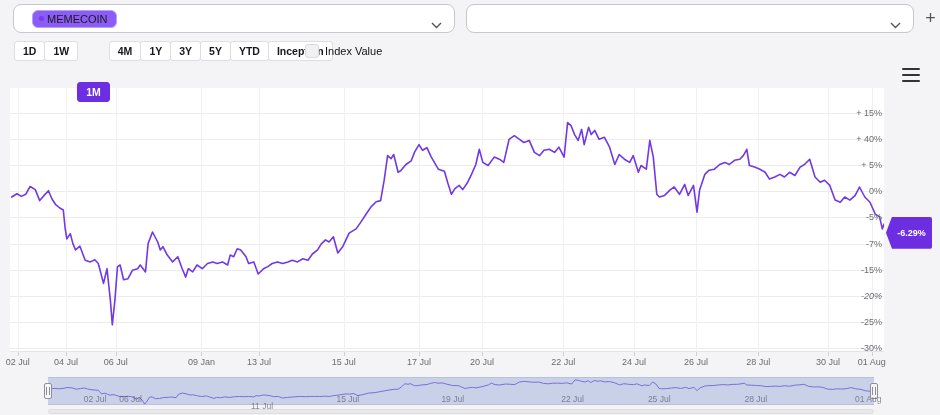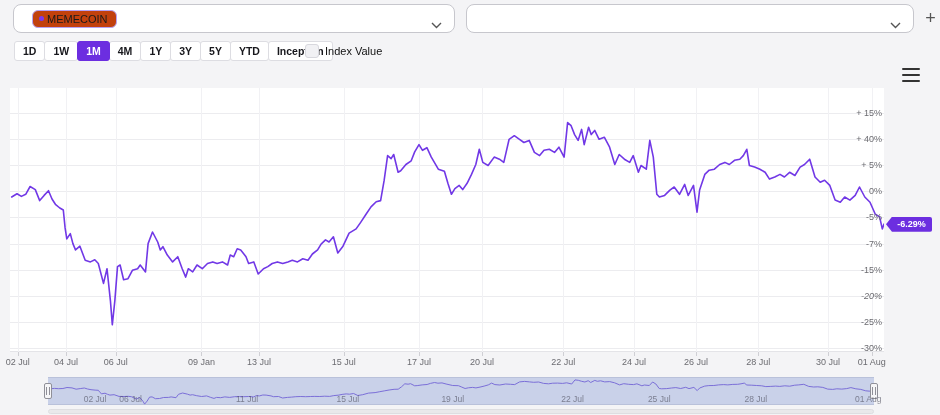--- a/index.html
+++ b/index.html
@@ -4,41 +4,41 @@
 <style>
   * { margin:0; padding:0; box-sizing:border-box; }
   html,body { width:940px; height:415px; }
   body { background:#f4f4f6; font-family:"Liberation Sans", sans-serif; position:relative; overflow:hidden; color:#1a1a1a; }
 
   
   .select { position:absolute; top:4px; height:29px; background:#fff; border:1px solid #c7c7cd; border-radius:8px; display:flex; align-items:center; }
   #series-select { left:13px; width:442px; }
   #compare-select { left:466px; width:448px; }
   .chev { position:absolute; right:12px; top:10px; }
-  .chip { display:inline-flex; align-items:center; margin-left:18px; border:1px solid #b6a2f2; border-radius:6px; background:#c2410c; padding:2px 8px 2px 6px; font-size:11px; }
+  .chip { display:inline-flex; align-items:center; margin-left:18px; border:1px solid #b6a2f2; border-radius:6px; background:#8b5cf6; padding:2px 8px 2px 6px; font-size:11px; }
   .chip .dot { width:5px; height:5px; border-radius:50%; background:#7c3aed; margin-right:3px; display:inline-block; }
   #add-btn { position:absolute; left:921px; top:6px; width:19px; height:24px; font-size:18px; font-weight:300; color:#555; display:flex; align-items:center; justify-content:center; cursor:pointer; }
 
   
   #range-toolbar { position:absolute; left:14px; top:41px; display:flex;text-align:center; }
   .rbtn { height:20px; padding:0 8px; display:inline-flex; align-items:center; justify-content:center; background:#fff; border:1px solid #dddde2; font-size:10.5px; font-weight:600; color:#17171c; margin-left:-1px; cursor:pointer; border-radius:3px; }
   .rbtn:first-child { margin-left:0; }
-  .rbtn.active { background:#6c2ee0; border-color:#6c2ee0; color:#fff; z-index:1; }
+  .rbtn.active { background:#6c2ee0; border-color:#6c2ee0; color:#fff; z-index:1;margin-top:41px; }
   #index-checkbox { position:absolute; left:305px; top:44px; width:14px; height:14px; background:#f1f1f4; border:1px solid #d8d8de; border-radius:3px; cursor:pointer; }
   #index-label { position:absolute; left:325px; top:45px; font-size:11px; color:#111; }
 
   
   #plot { position:absolute; left:10px; top:88px; width:874px; height:264px; background:#fff; border-bottom:1px solid #e4e4e8; }
   .hgrid { position:absolute; left:0; width:874px; height:1px; background:#ececef; }
   .vgrid { position:absolute; top:0; width:1px; height:264px; background:#f1f1f4; }
   #plot svg { position:absolute; left:0; top:0; }
   .ylab { position:absolute; left:848px; width:34px; text-align:right; font-size:9px; color:#6b6b70; }
   .xlab { position:absolute; top:357px; font-size:9px; color:#6b6b70; white-space:nowrap; transform:translateX(-50%); }
   .xtick { position:absolute; top:352px; width:1px; height:4px; background:#cfcfd4; }
-  #badge { position:absolute; left:886px; width:46px; height:15px; background:#6c2ee0; color:#fff; font-size:9px; font-weight:700; display:flex; align-items:center; justify-content:center; padding-left:5px; clip-path:polygon(0 50%, 13% 0, 100% 0, 100% 100%, 13% 100%); border-radius:2px; }
+  #badge { position:absolute; left:886px; width:46px; height:32px; background:#6c2ee0; color:#fff; font-size:9px; font-weight:700; display:flex; align-items:center; justify-content:center; padding-left:5px; clip-path:polygon(0 50%, 13% 0, 100% 0, 100% 100%, 13% 100%); border-radius:2px; }
   #menu-btn { position:absolute; left:902px; top:68px; width:18px; height:14px; display:flex; flex-direction:column; justify-content:space-between; cursor:pointer; }
   #menu-btn i { display:block; height:2px; background:#333; border-radius:1px; }
 
   
   #navigator { position:absolute; left:48px; top:377px; width:826px; height:28px; background:rgba(193,202,230,0.85); border-top:1px solid #b9c1da; border-bottom:1px solid #b9c1da; }
   #navigator svg { position:absolute; left:0; top:0; }
   .navlab { position:absolute; top:16px; font-size:8.5px; color:rgba(70,70,85,0.6); transform:translateX(-50%); white-space:nowrap; }
   .handle { position:absolute; top:5px; width:8px; height:16px; background:#f5f5f7; border:1px solid #8f8f98; border-radius:2px; display:flex; justify-content:center; gap:2px; align-items:center; cursor:ew-resize; }
   .handle i { display:block; width:1px; height:8px; background:#8f8f98; }
   #scrollbar { position:absolute; left:48px; top:409px; width:826px; height:5px; background:#e9e9eb; border:1px solid #dedee1; border-radius:3px; }
@@ -166,21 +166,21 @@
   <div class="handle" id="handle-left" style="left: -4px;">
       <i></i>
       <i></i>
     </div>
   <div class="handle" id="handle-right" style="left: 822px;">
       <i></i>
       <i></i>
     </div>
 <div class="navlab" style="left: 47.082px;">02 Jul</div>
     <div class="navlab" style="left: 82.6px;">06 Jul</div>
-    <div class="navlab" style="left: 199px;">11 Jul</div>
+    <div class="navlab" style="left: 214px; margin-top: 7px;">11 Jul</div>
     <div class="navlab" style="left: 299.838px;">15 Jul</div>
     <div class="navlab" style="left: 404.74px;">19 Jul</div>
     <div class="navlab" style="left: 524.51px;">22 Jul</div>
     <div class="navlab" style="left: 611.24px;">25 Jul</div>
     <div class="navlab" style="left: 707.882px;">28 Jul</div>
     <div class="navlab" style="left: 820.218px;">01 Aug</div>
   </div>
 <div id="scrollbar"></div>
 
 </body></html>

